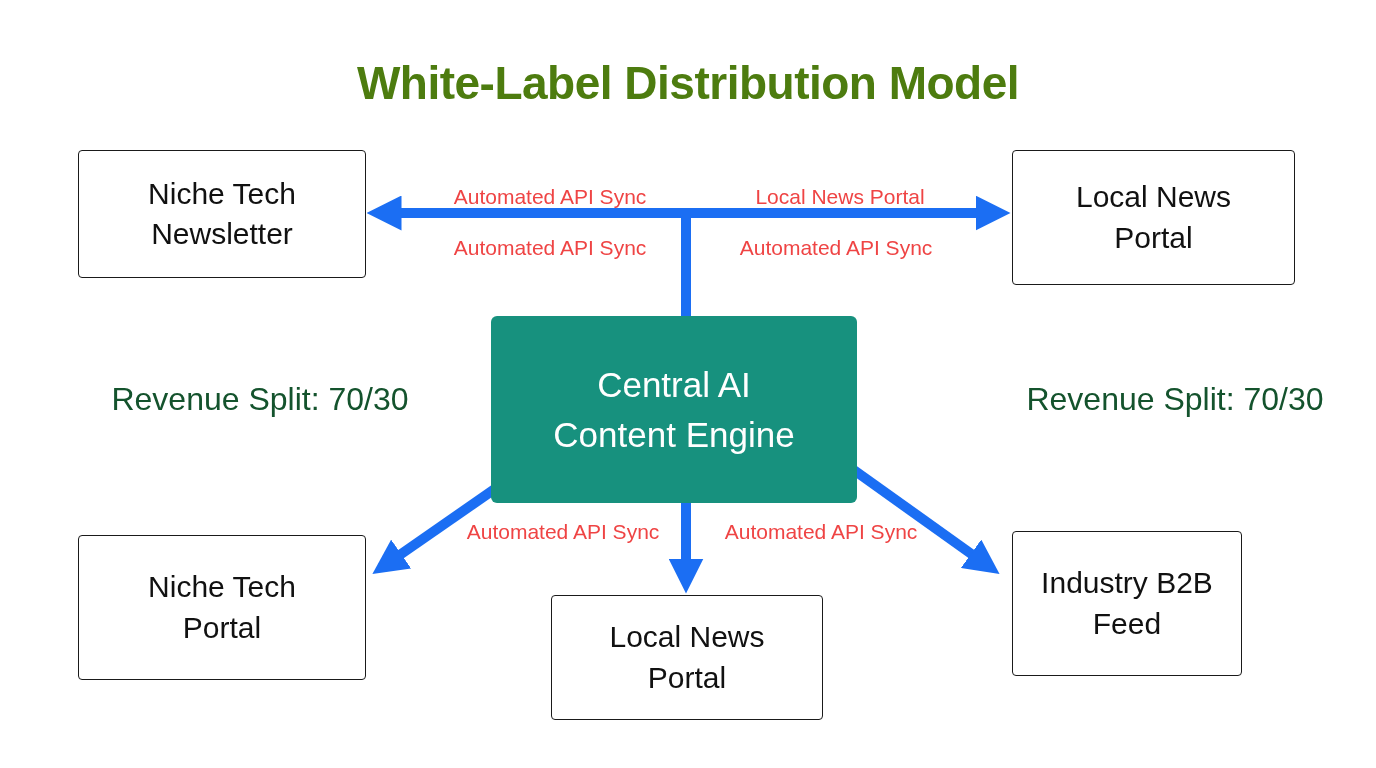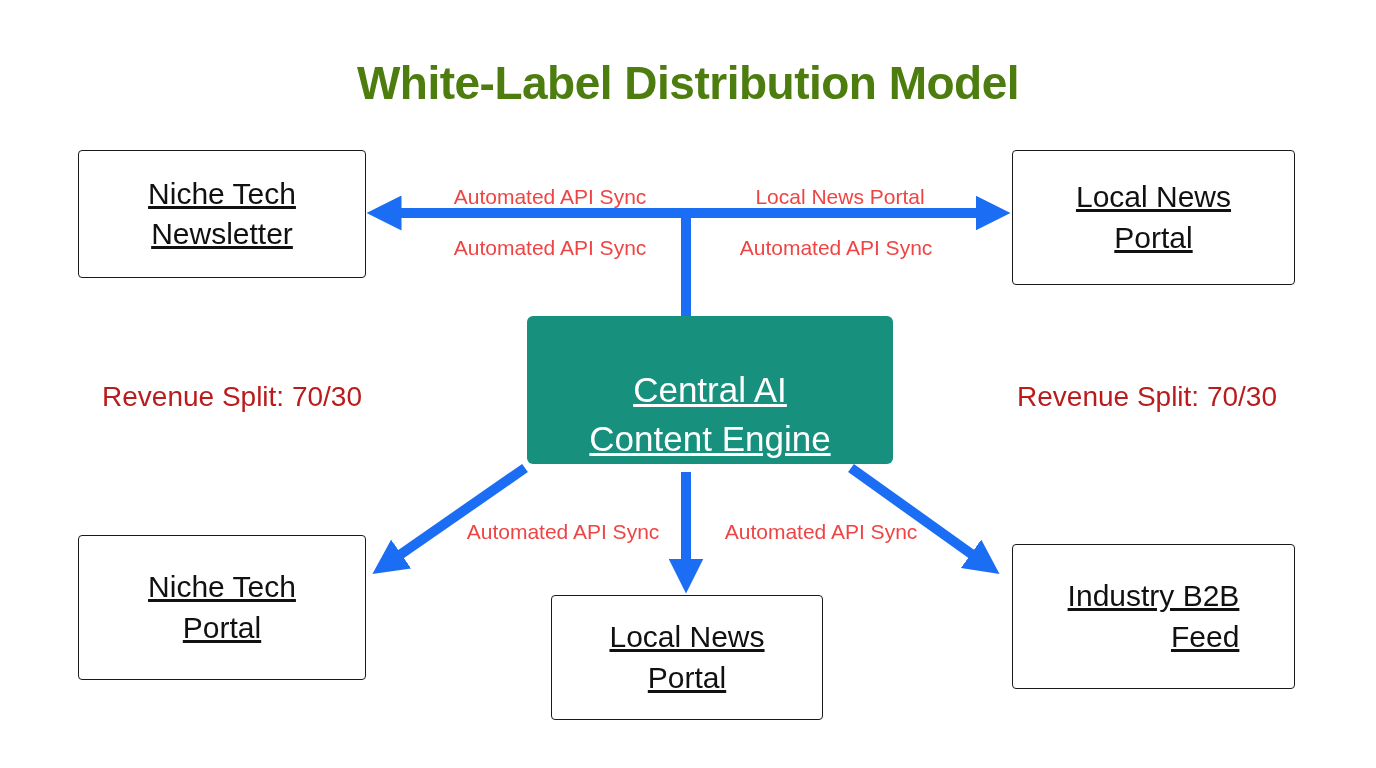--- a/index.html
+++ b/index.html
@@ -34,21 +34,20 @@
     height: 768px;
   }
 
   .node {
     position: absolute;
     display: flex;
     align-items: center;
     justify-content: center;
     text-align: center;
     white-space: pre-line;
-    text-decoration: underline;
   }
 
   .node.box {
     background: #ffffff;
     border: 1.5px solid #1a1a1a;
     border-radius: 4px;
     font-size: 30px;
     line-height: 1.35;
     color: #111111;
   }
@@ -57,46 +56,47 @@
     background: #17917e;
     border: none;
     border-radius: 6px;
     color: #ffffff;
     font-size: 35px;
     line-height: 1.42;
   }
 
   #node-top-left      { left: 78px;   top: 150px; width: 288px; height: 128px; }
   #node-top-right     { left: 1012px; top: 150px; width: 283px; height: 135px; }
-  #node-engine        { left: 527px;  top: 316px; width: 366px; height: 148px; align-items: flex-end; }
+  #node-engine        { left: 491px;  top: 316px; width: 366px; height: 187px; }
   #node-bottom-left   { left: 78px;   top: 535px; width: 288px; height: 145px; }
   #node-bottom-center { left: 551px;  top: 595px; width: 272px; height: 125px; }
-  #node-bottom-right  { left: 1012px; top: 544px; width: 283px; height: 145px; text-align: right; }
+  #node-bottom-right  { left: 1012px; top: 531px; width: 230px; height: 145px; }
 
   .edge-label {
     position: absolute;
     transform: translateX(-50%);
     font-size: 21px;
     color: #ef4444;
     white-space: nowrap;
   }
 
   #edge-label-top-left-above  { left: 550px; top: 185px; }
   #edge-label-top-right-above { left: 840px; top: 185px; }
   #edge-label-top-left-below  { left: 550px; top: 236px; }
   #edge-label-top-right-below { left: 836px; top: 236px; }
   #edge-label-bottom-left     { left: 563px; top: 520px; }
   #edge-label-bottom-right    { left: 821px; top: 520px; }
 
   .side-note {
     position: absolute;
     transform: translateX(-50%);
-    font-size: 28px;
-    color: #b91c1c;
+    font-size: 32px;
+    color: #14532d;
     white-space: nowrap;
+    margin-left: 28px;
   }
 
   #side-note-left  { left: 232px;  top: 381px; }
   #side-note-right { left: 1147px; top: 381px; }
 </style>
 </head>
 <body>
 
 <div id="canvas">
 

